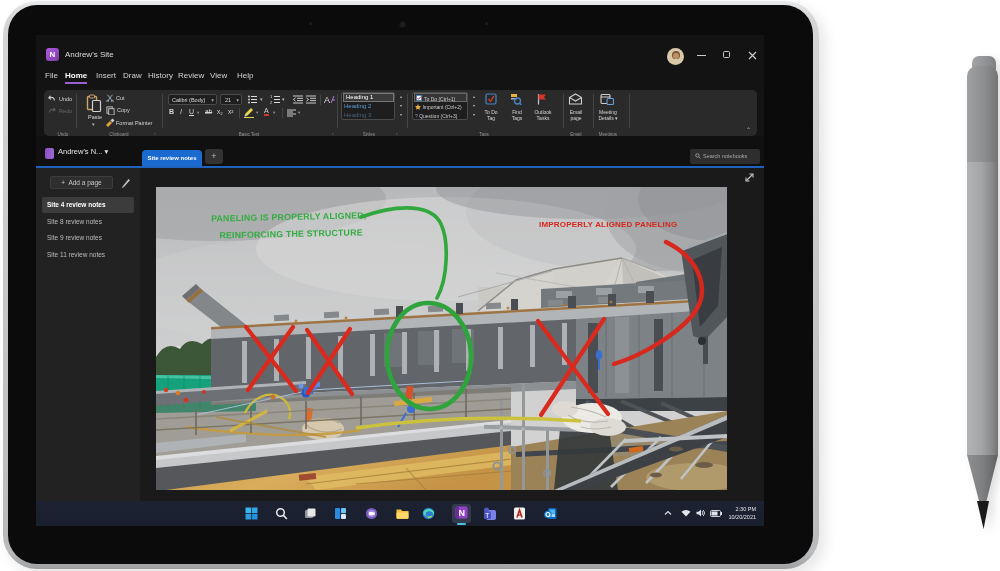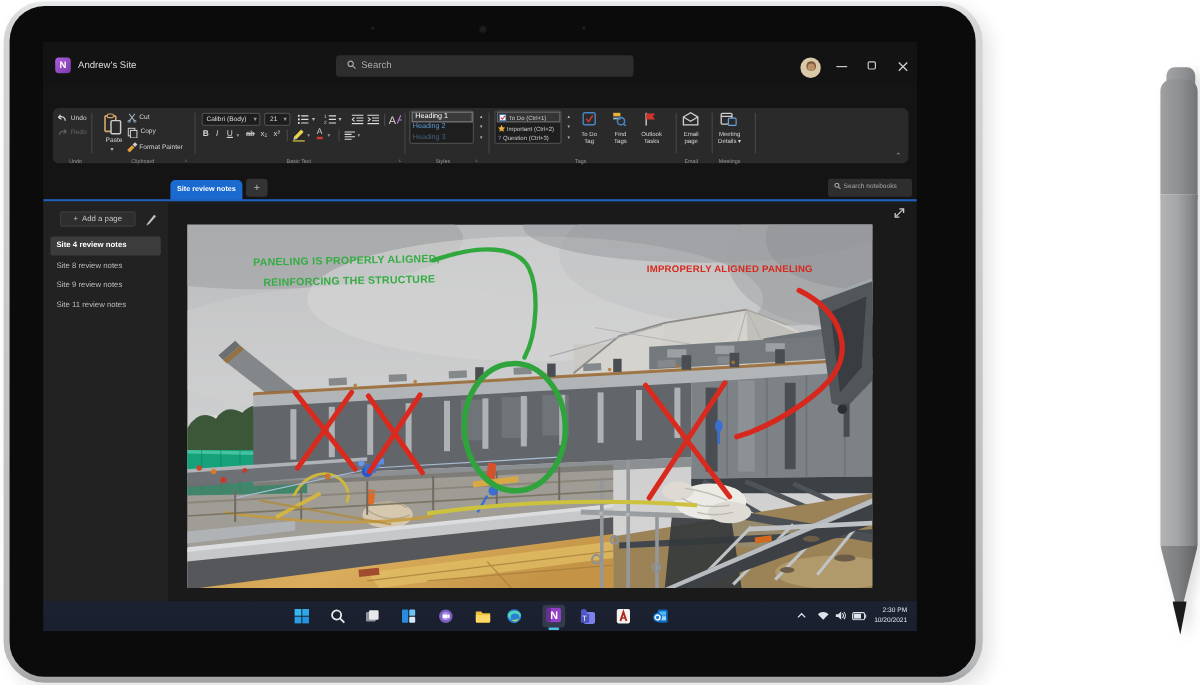--- a/index.html
+++ b/index.html
@@ -61,33 +61,39 @@
 <div id="stage">
  <div id="tablet">
   <div id="bezel"></div>
   <div id="camera"></div>
       <div class="abs" style="left:306px;top:21px;width:3px;height:3px;border-radius:50%;background:#1c1f21"></div>
       <div class="abs" style="left:482px;top:21px;width:3px;height:3px;border-radius:50%;background:#1c1f21"></div>
   <div id="screen">
     <div id="titlebar"></div>
     <div id="onicon">N</div>
     <div id="apptitle">Andrew's Site</div>
-    <div id="searchbox"><svg width="8" height="8" viewBox="0 0 10 10" style="vertical-align:-1px;margin-right:4px">
-            <circle cx="4" cy="4" r="2.8" fill="none" stroke="#a9a9a9" stroke-width="1.2"></circle>
-            <line x1="6.2" y1="6.2" x2="9" y2="9" stroke="#a9a9a9" stroke-width="1.2"></line>
-          </svg>Search</div>
     <div id="avatar">
           <i></i>
           <b></b>
         </div>
     <div class="abs" style="left:661px;top:19.5px;width:9px;height:1.4px;background:#c9c9c9"></div>
     <div class="abs" style="left:687px;top:16px;width:7px;height:7px;border:1.3px solid #c9c9c9;border-radius:1.5px"></div>
     <svg class="abs" style="left:712px;top:15.5px" width="9" height="9" viewBox="0 0 9 9">
           <path d="M1 1 L8 8 M8 1 L1 8" stroke="#c9c9c9" stroke-width="1.2"></path>
         </svg>
+    <div id="menubar">
+      <span class="mi" style="left:9px">File</span>
+      <span class="mi" id="mi-home" style="left:29px">Home</span>
+      <span class="mi" style="left:60px">Insert</span>
+      <span class="mi" style="left:87px">Draw</span>
+      <span class="mi" style="left:112px">History</span>
+      <span class="mi" style="left:142px">Review</span>
+      <span class="mi" style="left:174px">View</span>
+      <span class="mi" style="left:201px">Help</span>
+    </div>
     <div id="ribbon">
 
       <svg class="abs" style="left:4px;top:5px" width="8" height="8" viewBox="0 0 10 10">
             <path d="M3 1 L1 3.5 L4 5.5 M1.2 3.4 C4 2 8 3 8 7" fill="none" stroke="#d8d8d8" stroke-width="1.3"></path>
           </svg>
       <span class="abs" style="left:15px;top:6px;font-size:5.5px">Undo</span>
       <svg class="abs" style="left:4px;top:17px" width="8" height="8" viewBox="0 0 10 10">
             <path d="M7 1 L9 3.5 L6 5.5 M8.8 3.4 C6 2 2 3 2 7" fill="none" stroke="#5f5f5f" stroke-width="1.3"></path>
           </svg>
       <span class="abs" style="left:15px;top:18px;font-size:5.5px;color:#666">Redo</span>
@@ -227,20 +233,24 @@
 
       <svg class="abs" style="left:556px;top:3px" width="14" height="12" viewBox="0 0 14 12">
             <rect x="1" y="1.5" width="9" height="9" rx="1" fill="none" stroke="#cfcfcf" stroke-width="1.1"></rect>
             <path d="M1 4 H10" stroke="#cfcfcf" stroke-width="1"></path>
             <rect x="7" y="5.5" width="6.5" height="6" rx="1" fill="#2a2a2a" stroke="#6a9fd8" stroke-width="1.1"></rect>
           </svg>
       <div class="abs" style="left:548px;top:19px;width:32px;text-align:center;font-size:5px;line-height:6px">Meeting<br>Details ▾</div>
       <span class="rlabel" style="left:548px;width:32px">Meetings</span>
       <div class="rsep" style="left:585px"></div>
       <span class="abs" style="left:702px;top:36px;font-size:6px;color:#bbb">⌃</span>
+    </div>
+    <div id="tabrow">
+      <div id="nbicon"></div>
+      <div id="nbsel" style="left:22px">Andrew's N... ▾</div>
     </div>
     <div id="tab1">Site review notes</div>
     <div id="tabplus">+</div>
     <div id="nbsearch"><svg width="6" height="6" viewBox="0 0 10 10" style="vertical-align:-0.5px;margin-right:2px">
             <circle cx="4" cy="4" r="2.8" fill="none" stroke="#a8a8a8" stroke-width="1.4"></circle>
             <line x1="6.2" y1="6.2" x2="9" y2="9" stroke="#a8a8a8" stroke-width="1.4"></line>
           </svg>Search notebooks</div>
     <div id="bluebar"></div>
     <div id="content">
       <div id="sidebar">

